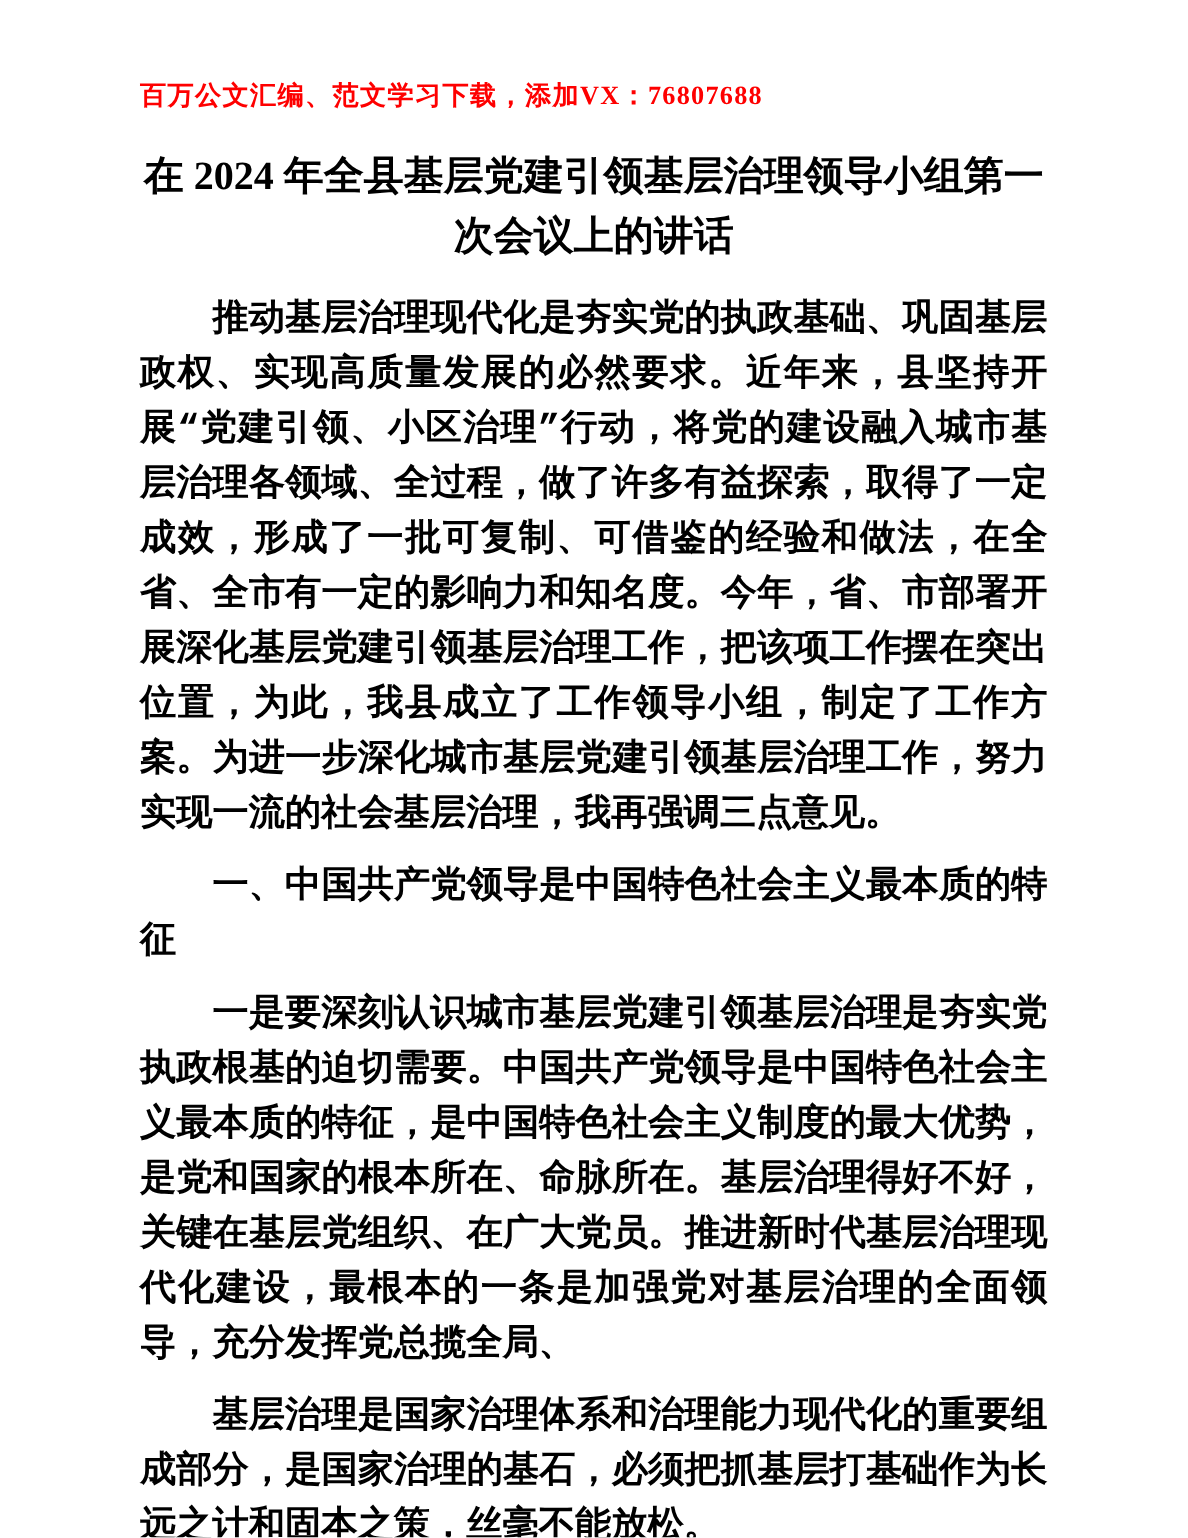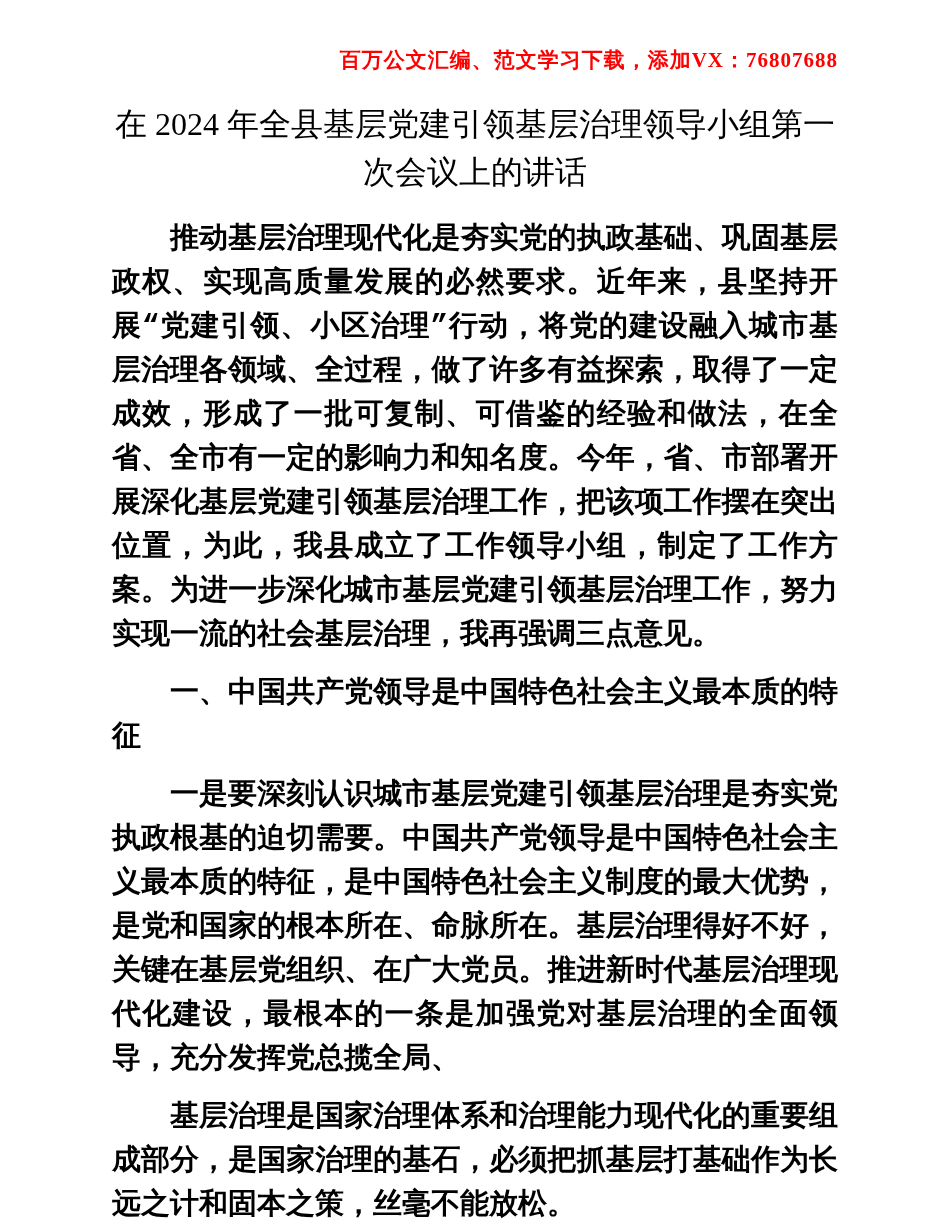--- a/index.html
+++ b/index.html
@@ -16,28 +16,28 @@
     padding: 46px 112px 40px 112px;
     background: #ffffff;
     overflow: hidden;
     font-family: "Liberation Serif", "DejaVu Serif", serif;
     color: #000000;
   }
   .promo-header {
     color: #fe0000;
     font-size: 21px;
     font-weight: 600;
-    text-align: right;
+    text-align: left;
     letter-spacing: 1px;
-    margin: 0 0 26px 0;
+    margin: 16px 0 26px 0;
     white-space: nowrap;
   }
   .doc-title {
     font-size: 32px;
-    font-weight: 400;
+    font-weight: 700;
     line-height: 48px;
     text-align: center;
     margin: 13px 0 22px 0;
   }
   .para {
     font-size: 29px;
     line-height: 44px;
     text-indent: 2em;
     text-align: justify;
     text-justify: inter-ideograph;

